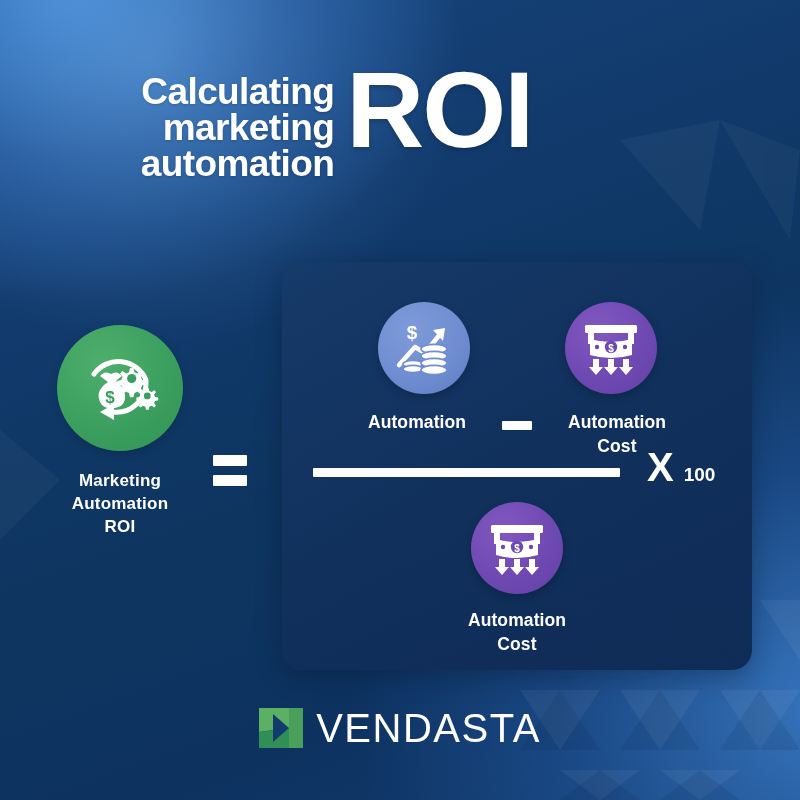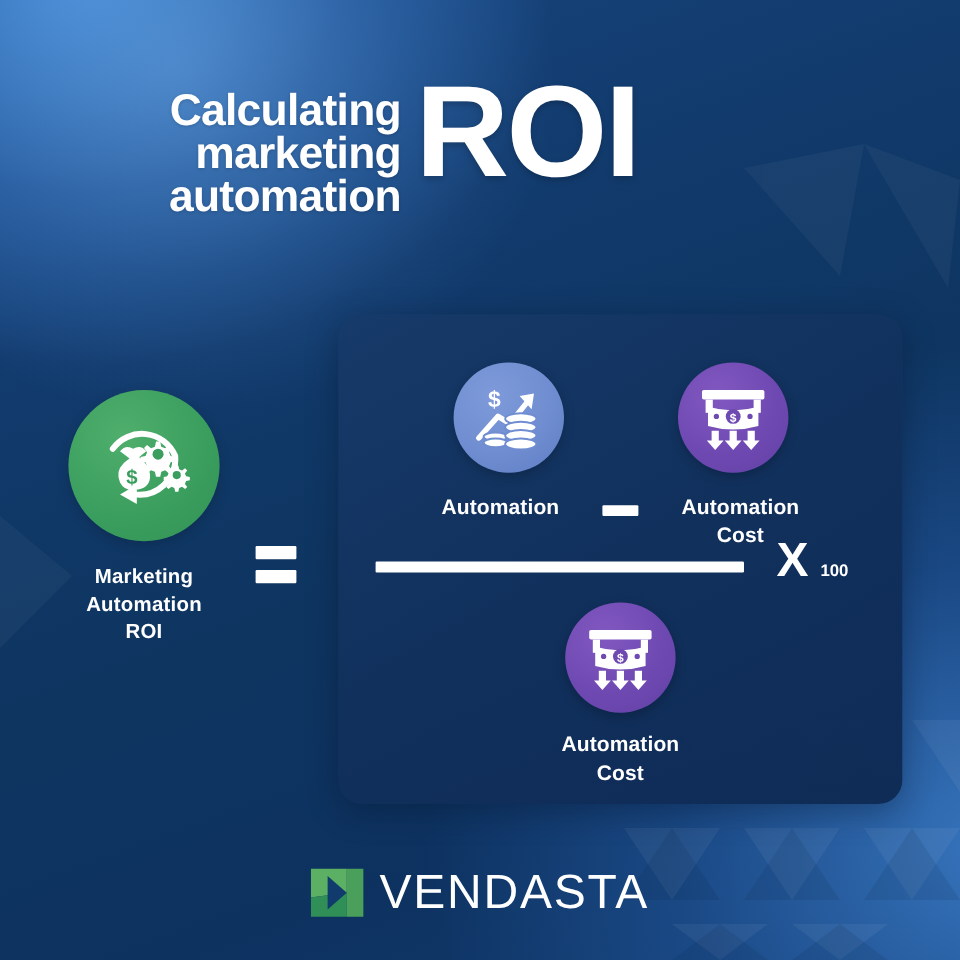--- a/index.html
+++ b/index.html
@@ -185,40 +185,40 @@
   .multiplier .x {
     color: #ffffff;
     font-weight: bold;
     font-size: 40px;
     line-height: 40px;
     letter-spacing: -1px;
   }
   .multiplier .hundred {
     color: #ffffff;
     font-weight: bold;
-    font-size: 14px;
+    font-size: 19px;
     line-height: 20px;
     margin-left: 11px;
   }
 
   .denominator {
     position: absolute;
     left: 0; top: 240px;
     width: 470px;
     text-align: center;
   }
   .denominator .circle-icon { margin: 0 auto; }
   .denominator .term-label {
     margin: 14px auto 0 auto;
   }
 
   
   .logo {
     position: absolute;
-    left: 0; top: 722px;
+    left: 0; top: 706px;
     width: 800px;
     display: flex;
     align-items: center;
     justify-content: center;
     gap: 13px;
   }
   .logo-mark { width: 44px; height: 44px; display: block; }
   .logo-text {
     color: #ffffff;
     font-size: 40px;

